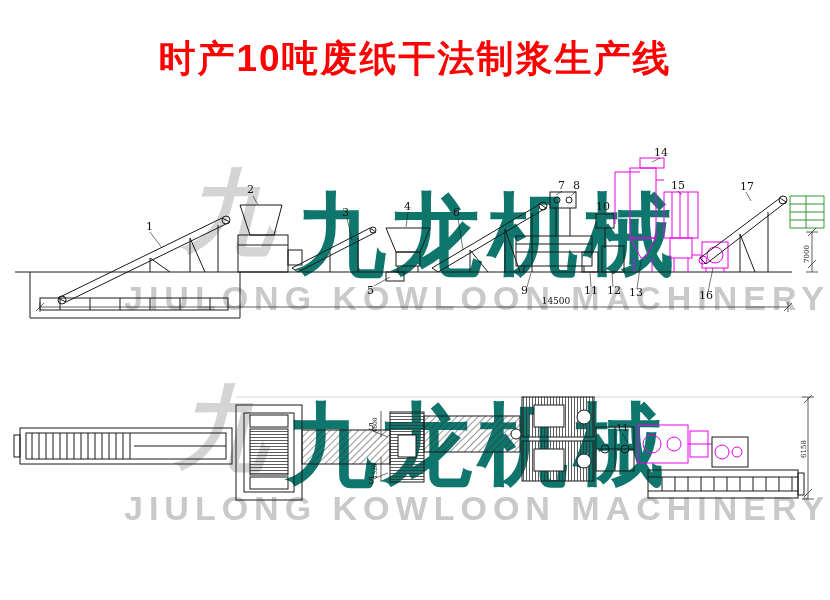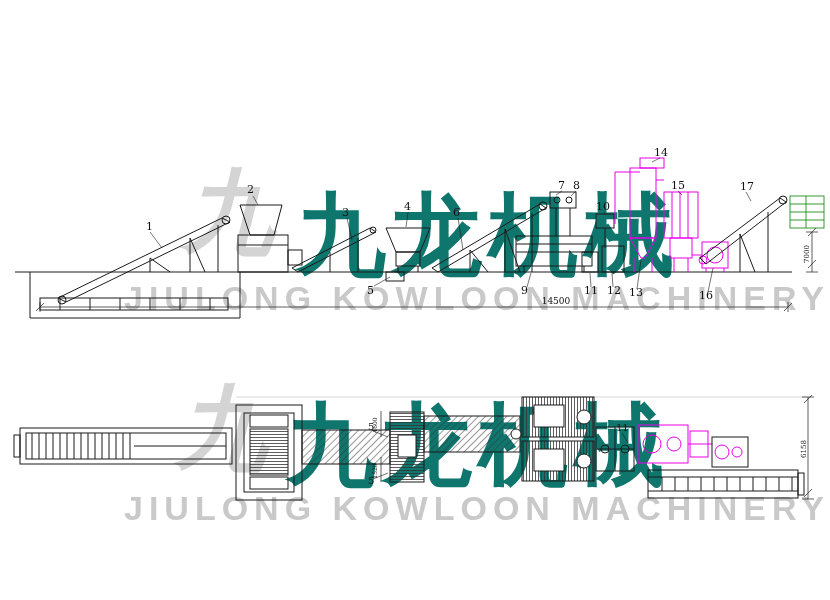--- a/index.html
+++ b/index.html
@@ -22,20 +22,21 @@
 <div class="page">
 
   <div class="wm wm-logo" style="left:182px; top:166px;">九</div>
   <div class="wm wm-cn" style="left:296px; top:190px;">九龙机械</div>
   <div class="wm wm-en" style="left:124px; top:281px;">JIULONG KOWLOON MACHINERY</div>
 
   <div class="wm wm-logo" style="left:175px; top:382px;">九</div>
   <div class="wm wm-cn" style="left:286px; top:400px;">九龙机械</div>
   <div class="wm wm-en" style="left:124px; top:491px;">JIULONG KOWLOON MACHINERY</div>
 
+  <h1 class="title">时产10吨废纸干法制浆生产线</h1>
 
   <svg class="layer" style="top:140px;" width="830" height="190" viewBox="0 0 830 190">
 
     <g stroke="#1a1a1a" fill="none" stroke-width="1">
       <path d="M15,132 H792"></path>
       <path d="M30,132 V178 H240 V132"></path>
       <rect x="40" y="158" width="188" height="12"></rect>
       <path d="M60,158V170 M90,158V170 M120,158V170 M150,158V170 M180,158V170 M210,158V170"></path>
     </g>
 

